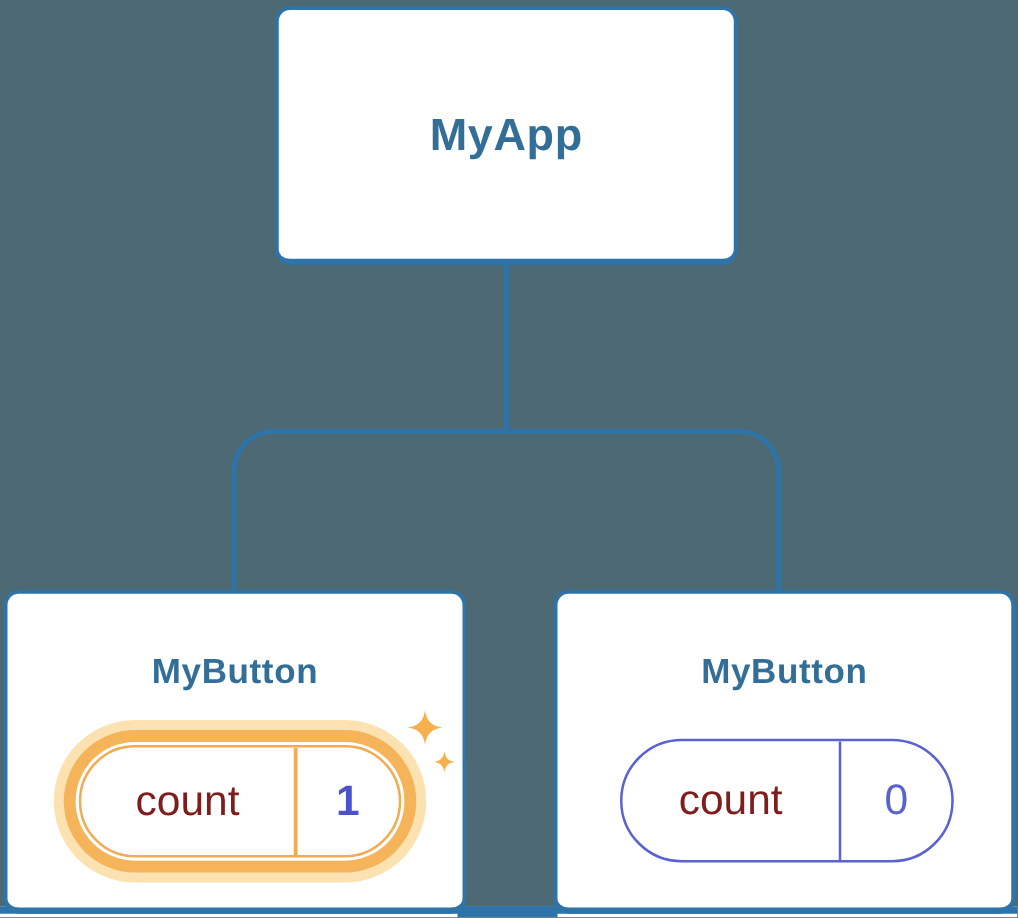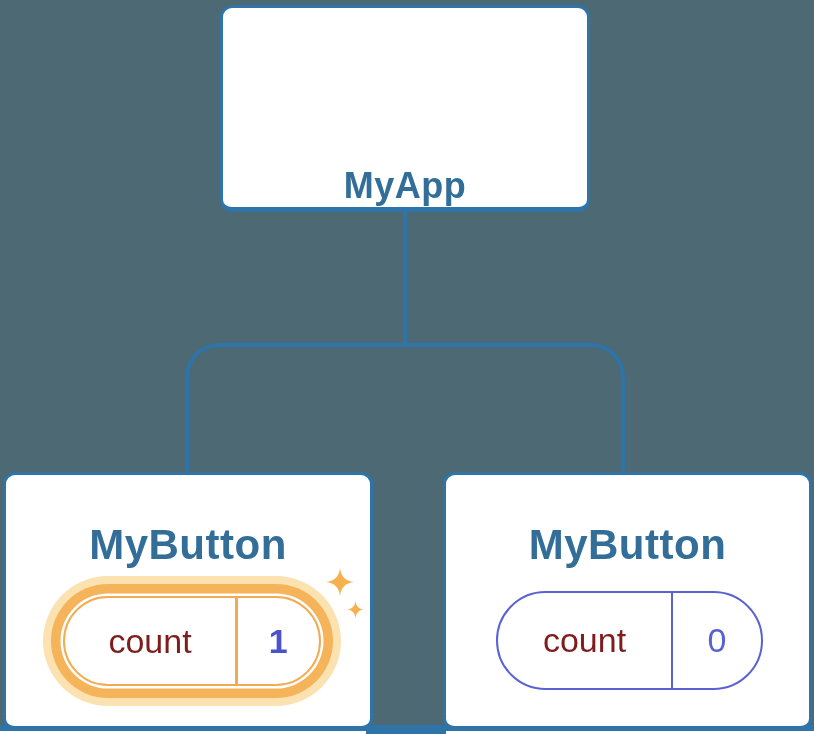--- a/index.html
+++ b/index.html
@@ -35,31 +35,31 @@
   }
 
   
   .card{
     position:absolute;background:#ffffff;box-sizing:border-box;
     border:3px solid #2E74A8;border-bottom-width:5px;border-radius:12px;
     z-index:3;
   }
   .card.root{
     left:220px;top:5px;width:370px;height:207px;
-    display:flex;align-items:flex-end;justify-content:center;
+    display:flex;align-items:center;justify-content:center;
   }
   .root-label{
     font-size:36px;font-weight:bold;color:#336E99;letter-spacing:0.5px;
   }
   .card.child{top:472px;width:370px;height:259px;}
   .card.child.left{left:3px;}
   .card.child.right{left:443px;width:369px;}
   .child-title{
     position:absolute;top:46px;left:0;width:100%;text-align:center;
-    font-size:42px;font-weight:bold;color:#336E99;letter-spacing:0.5px;
+    font-size:28px;font-weight:bold;color:#336E99;letter-spacing:0.5px;
   }
 
   
   .pill{
     position:absolute;box-sizing:border-box;background:#ffffff;
     display:flex;align-items:stretch;overflow:hidden;
   }
   .pill-key{
     display:flex;align-items:center;justify-content:center;
     font-size:34px;color:#7f1d1d;

